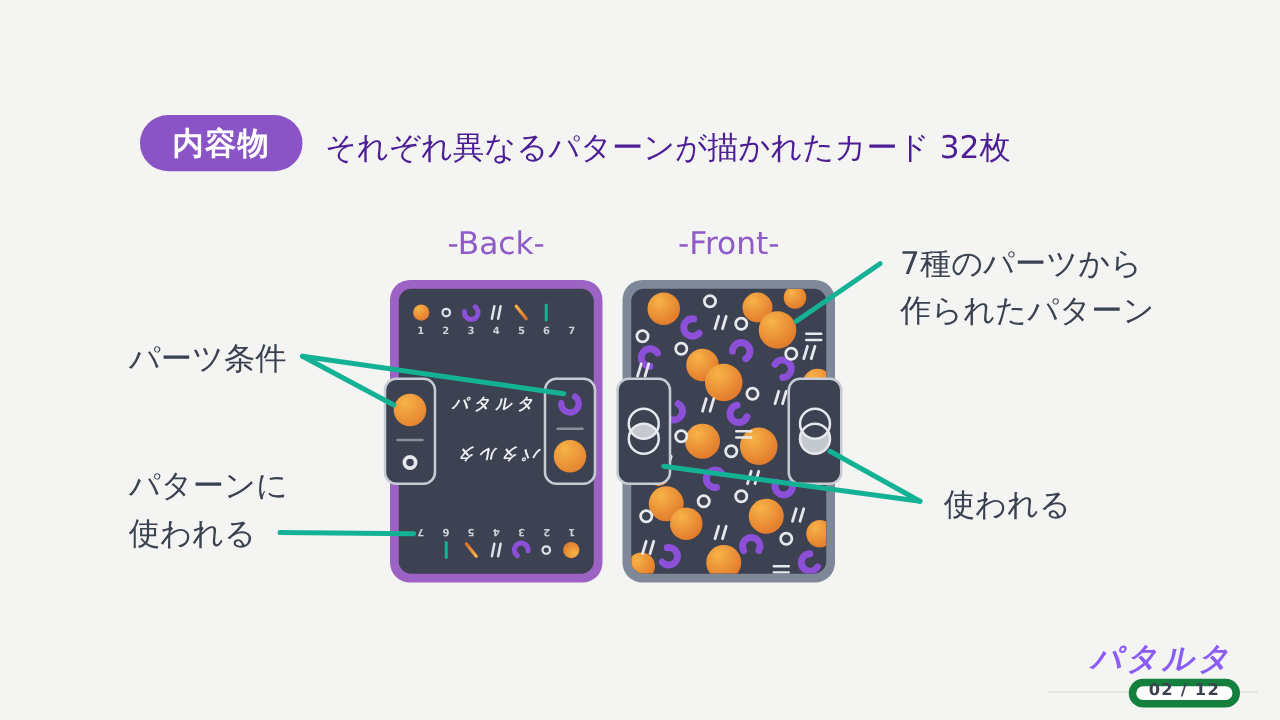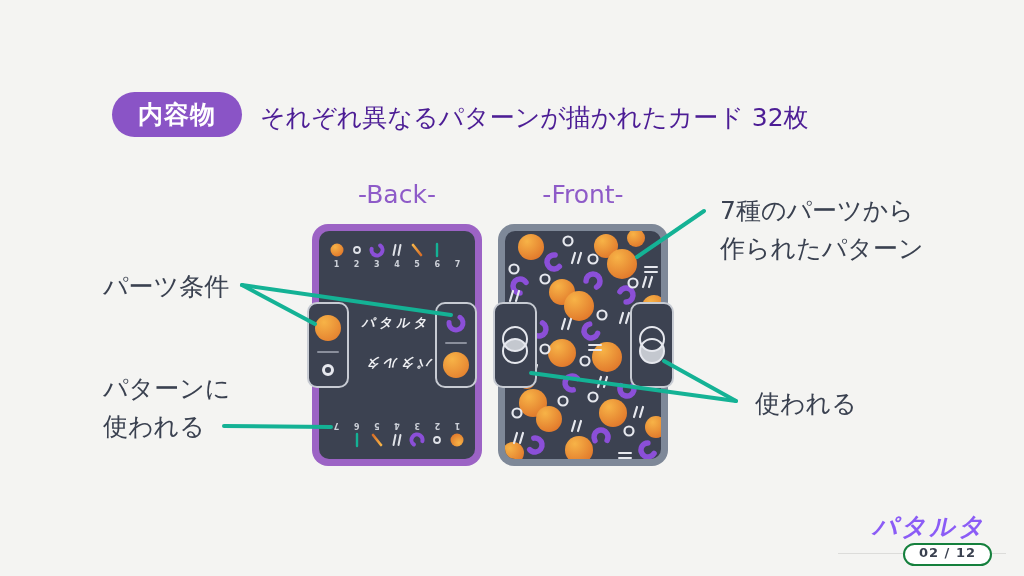--- a/index.html
+++ b/index.html
@@ -67,22 +67,22 @@
   .ann-venn    { left:755px; top:385px; }
 
   
   .connectors { position:absolute; left:0; top:0; z-index:10; pointer-events:none; }
 
   
   .footer-logo { position:absolute; right:36px; top:510px; font-size:25px; font-weight:700;
                  color:#8b5cf6; letter-spacing:3px; transform:skewX(-12deg); }
   .footer-rule { position:absolute; left:838px; top:553px; width:168px; height:1px; background:#dcdcda; }
   .page-pill { position:absolute; left:903px; top:543px; width:89px; height:23px; background:#ffffff;
-               border:2px solid #15803d; border-radius:12px;
-               display:flex; align-items:flex-start; justify-content:center; }
+               border:6px solid #15803d; border-radius:12px;
+               display:flex; align-items:flex-end; justify-content:center; }
   .page-pill span { font-size:13px; font-weight:700; color:#3a4150; letter-spacing:1px; }
 </style>
 </head>
 <body>
 
 <div class="slide">
 
   <div class="badge">
     <span>内容物</span>
   </div>

